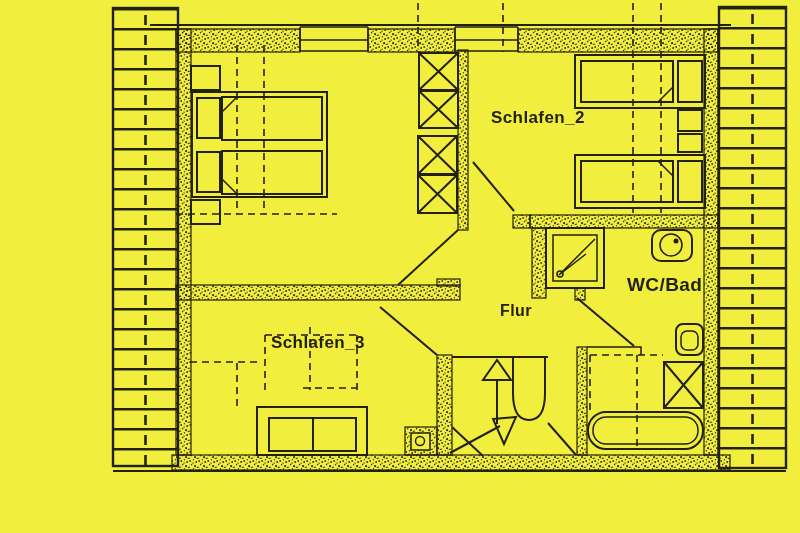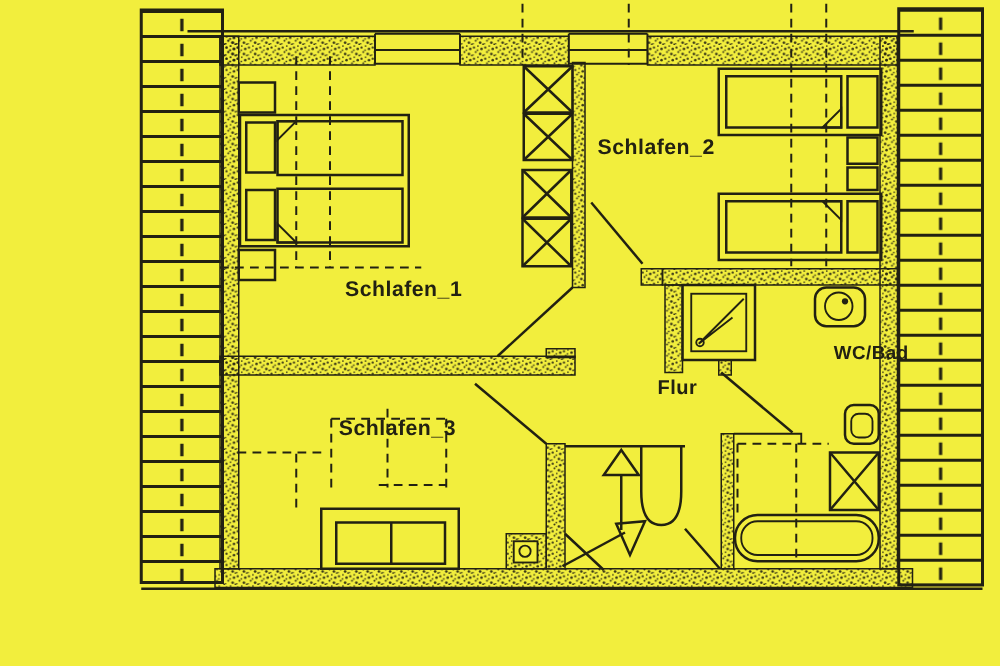--- a/index.html
+++ b/index.html
@@ -2,21 +2,21 @@
 <html style="--bg: #f2ee3d; --ink: #222112;"><head>
 <meta charset="utf-8">
 <style>
   html,body{margin:0;padding:0;background:#888;}
   :root{--bg:#f2ee3d;--ink:#222112;}
   .stage{position:relative;width:800px;height:533px;background:var(--bg);overflow:hidden;
          font-family:"Liberation Sans",sans-serif;}
   .stage svg{position:absolute;left:0;top:0;}
   .room-label{position:absolute;font-weight:bold;font-size:17px;color:var(--ink);
               letter-spacing:.4px;white-space:nowrap;}
-  .room-label.small{font-size:15px;margin-left:40px;}
+  .room-label.small{font-size:19px;}
   .room-label.mid{font-size:16px;}
   .w{fill:url(#stipple);stroke:var(--ink);stroke-width:1.2;}
   .ln{stroke:var(--ink);fill:none;stroke-width:2;}
   .ln15{stroke:var(--ink);fill:none;stroke-width:1.5;}
   .dash{stroke:var(--ink);fill:none;stroke-width:1.6;stroke-dasharray:7 5;}
 </style>
 </head>
 <body>
 
 <div class="stage">
@@ -193,18 +193,17 @@
         <path class="ln" d="M380,307 L437,355"></path>
       </g>
   <g>
         <path class="ln" d="M473,162 L514,211"></path>
       </g>
   <g>
         <path class="ln" d="M577,298 L634,346"></path>
       </g>
 </svg>
 
-  <div class="room-label" style="left:276px;top:222px">Schlafen_1</div>
-  <div class="room-label" style="left:478px;top:108px">Schlafen_2</div>
+  <div class="room-label" style="left:491px;top:108px">Schlafen_2</div>
   <div class="room-label" style="left:271px;top:333px">Schlafen_3</div>
-  <div class="room-label mid" style="left:526px;top:302px">Flur</div>
+  <div class="room-label mid" style="left:500px;top:302px">Flur</div>
   <div class="room-label small" style="left:627px;top:274px">WC/Bad</div>
 </div>
 
 </body></html>

